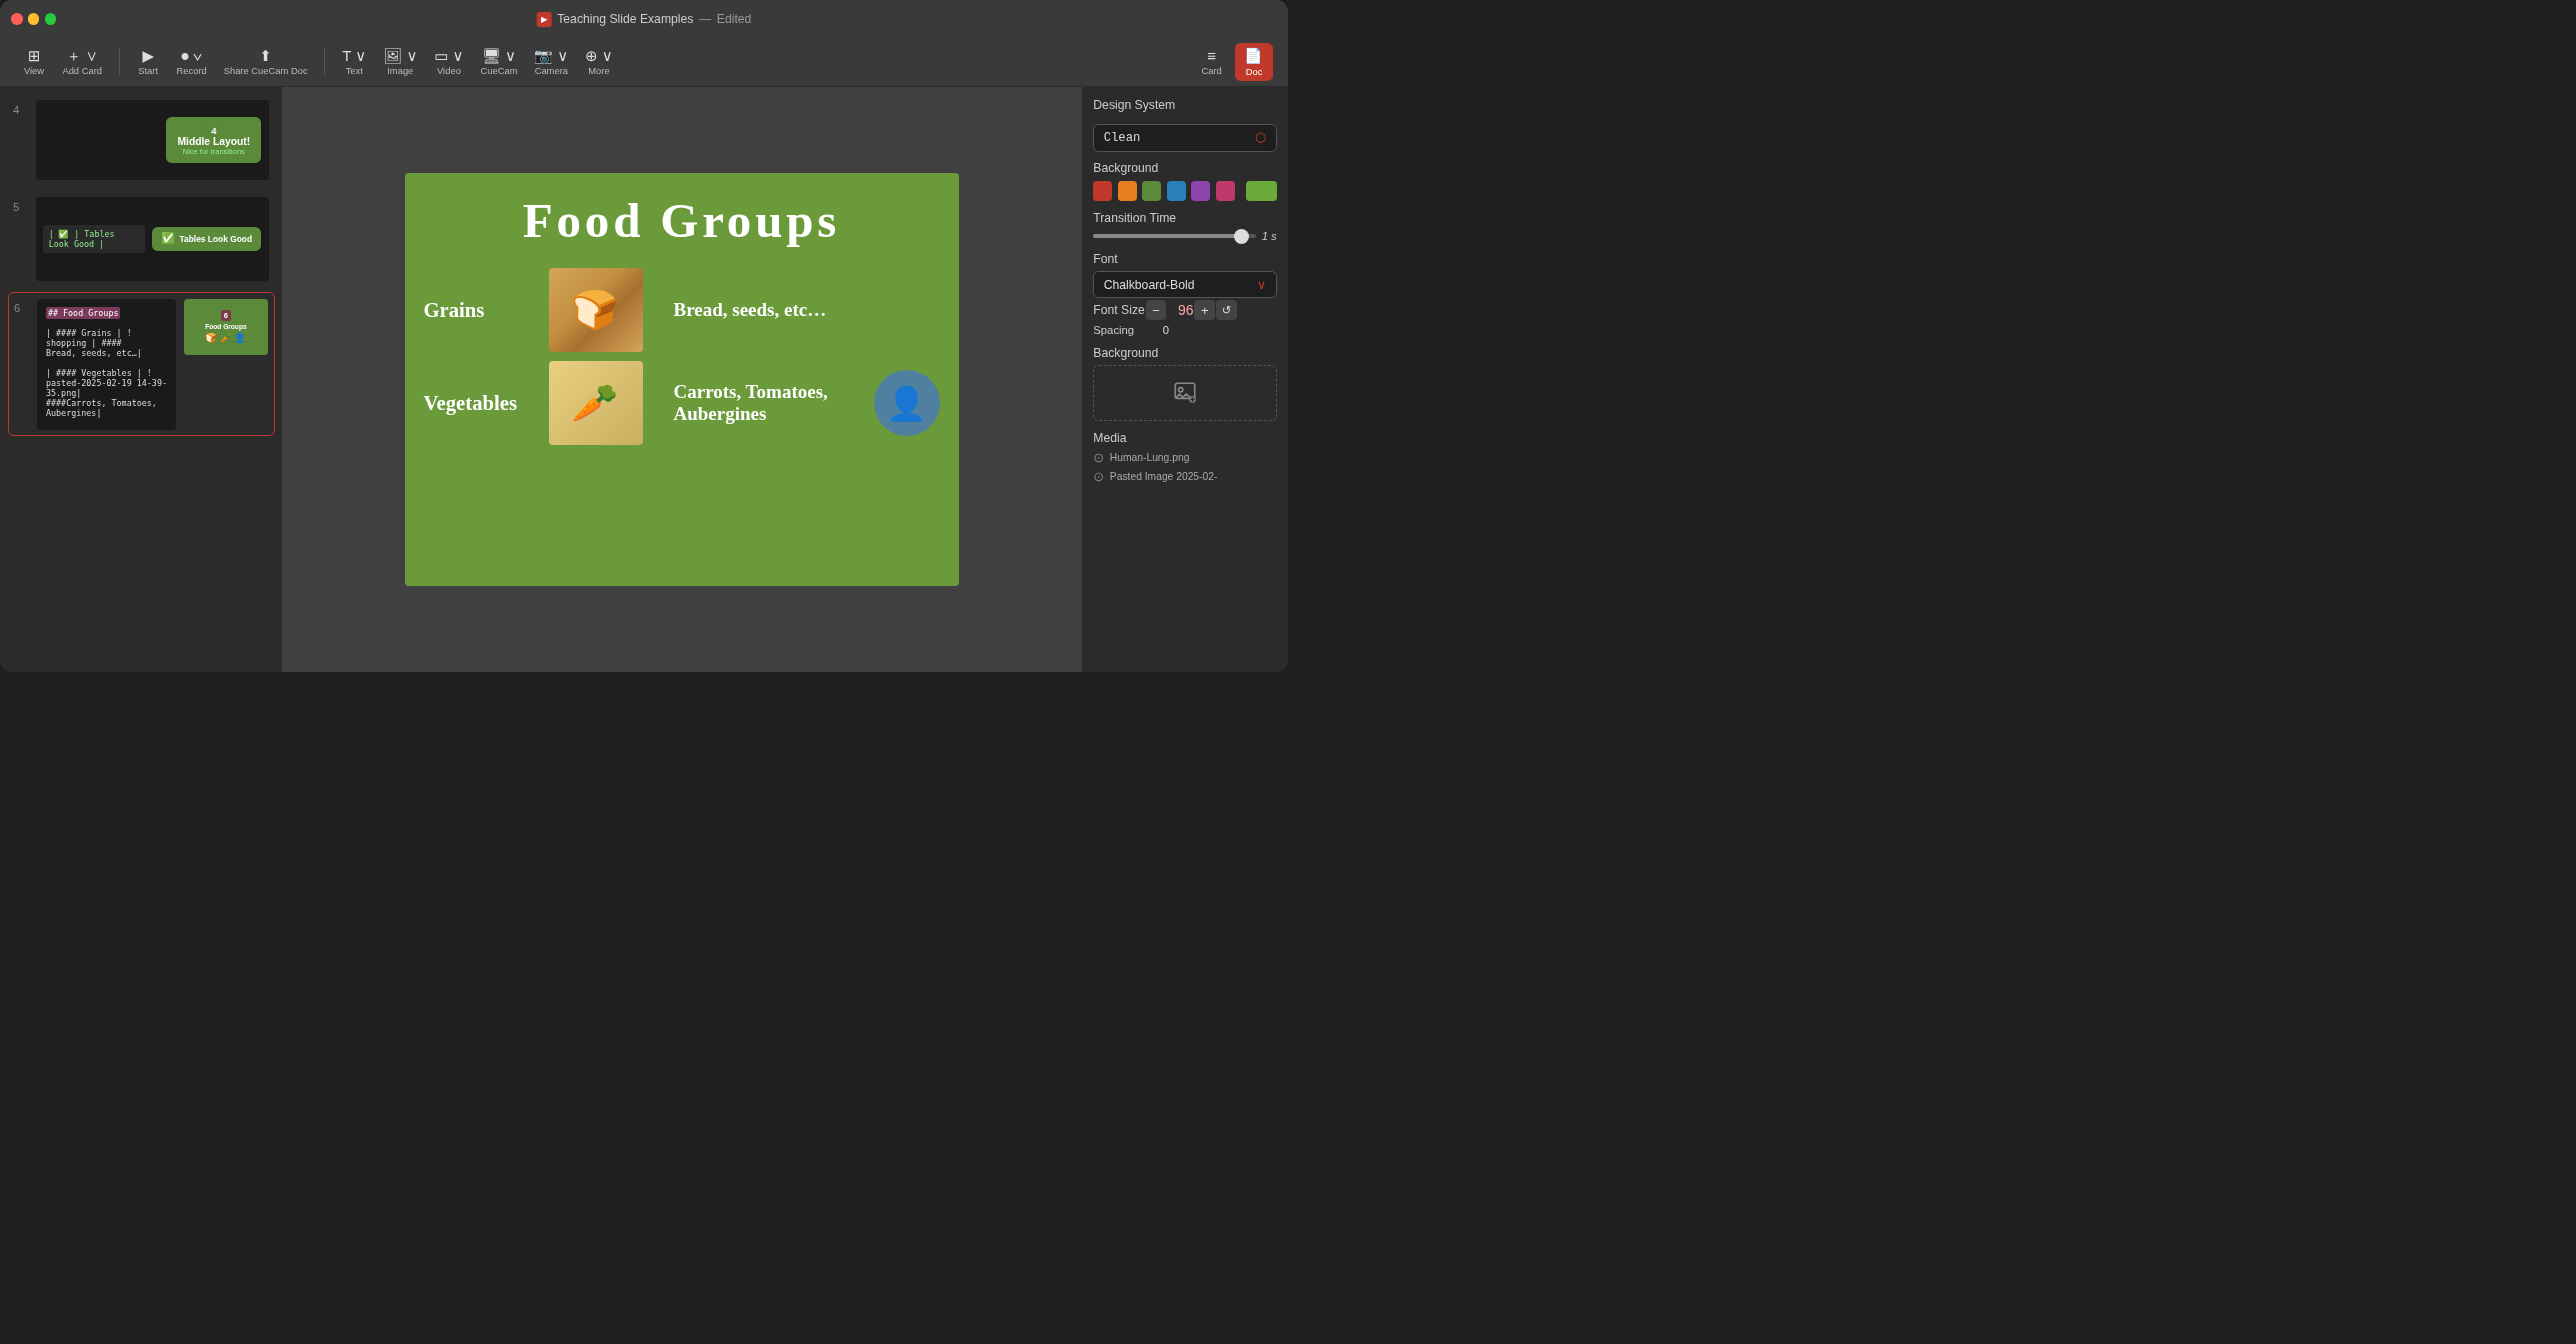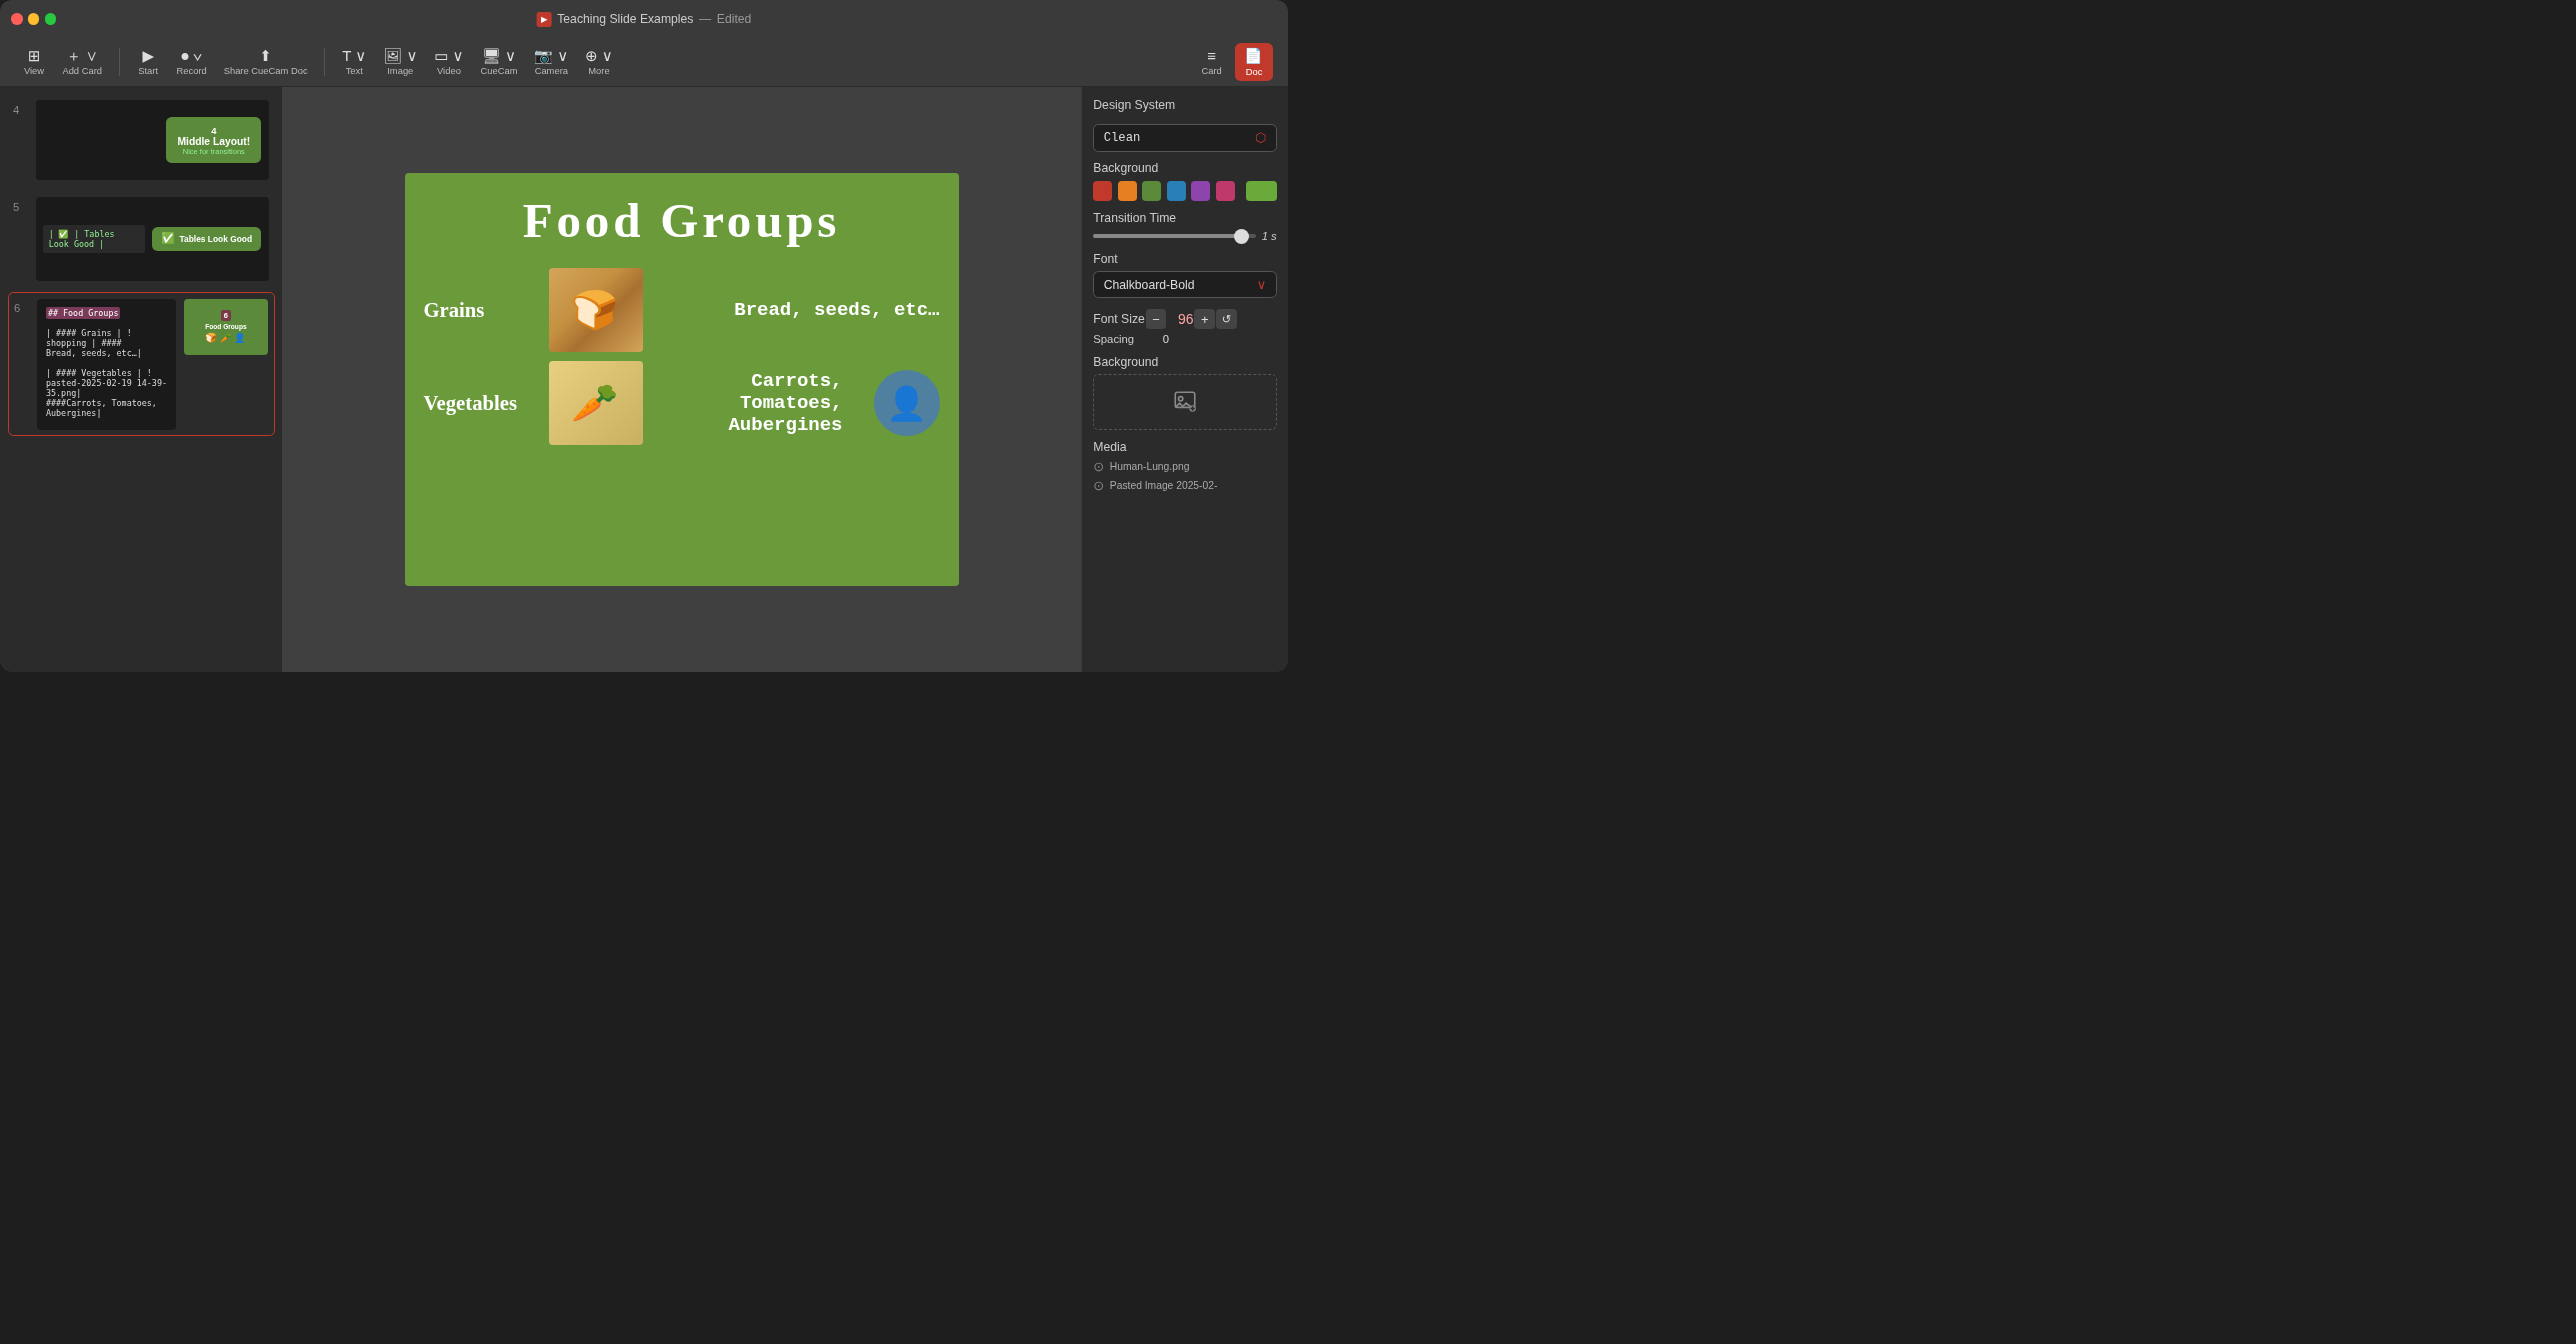--- a/index.html
+++ b/index.html
@@ -345,26 +345,25 @@
     .food-img-carrot {
       background: linear-gradient(135deg, #e8d080 0%, #c8b060 100%);
       width: 100%;
       height: 100%;
       display: flex;
       align-items: center;
       justify-content: center;
       font-size: 38px;
     }
     .food-desc {
-      font-family: Liberation Mono, monospace;
+      font-family: Liberation Serif, serif;
       font-size: 19px;
       font-weight: bold;
       color: white;
       flex: 1;
-      text-align: right;
     }
     .food-avatar {
       width: 66px;
       height: 66px;
       border-radius: 50%;
       background: #5080a0;
       display: flex;
       align-items: center;
       justify-content: center;
       font-size: 33px;
@@ -446,21 +445,21 @@
     .transition-label {
       color: #ccc;
       font-size: 11.3px;
       white-space: nowrap;
       font-style: italic;
     }
     .font-size-control {
       display: flex;
       align-items: center;
       gap: 1px;
-      margin-top: 11px;
+      margin-top: 2px;
     }
     .font-size-btn {
       width: 20.7px;
       height: 20.7px;
       background: #444;
       border-radius: 3.8px;
       display: flex;
       align-items: center;
       justify-content: center;
       color: #ddd;

